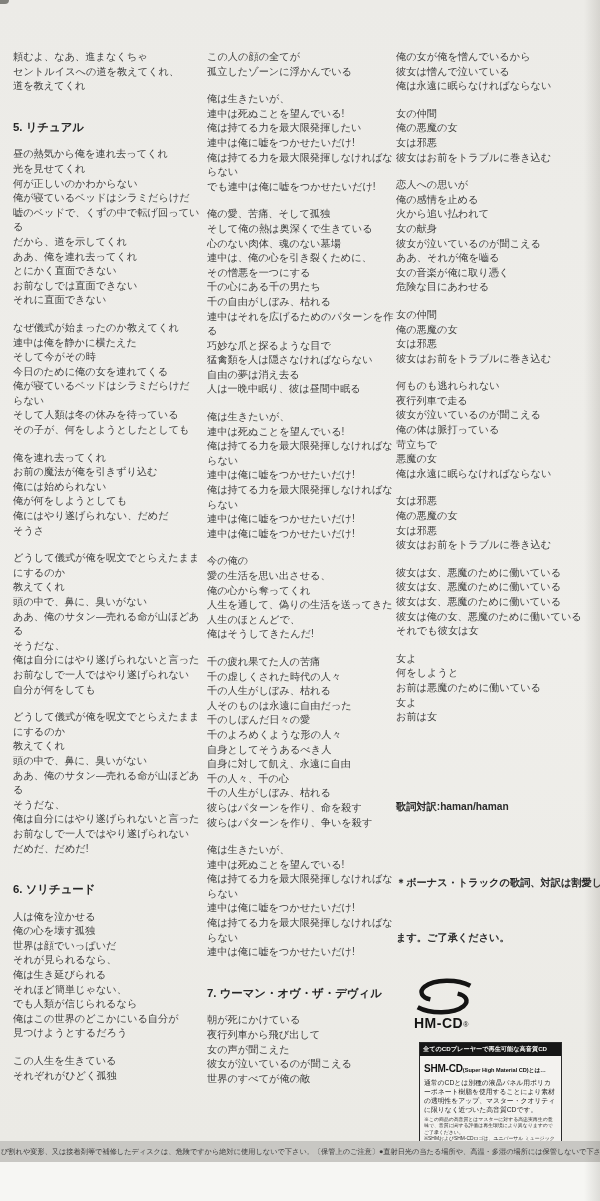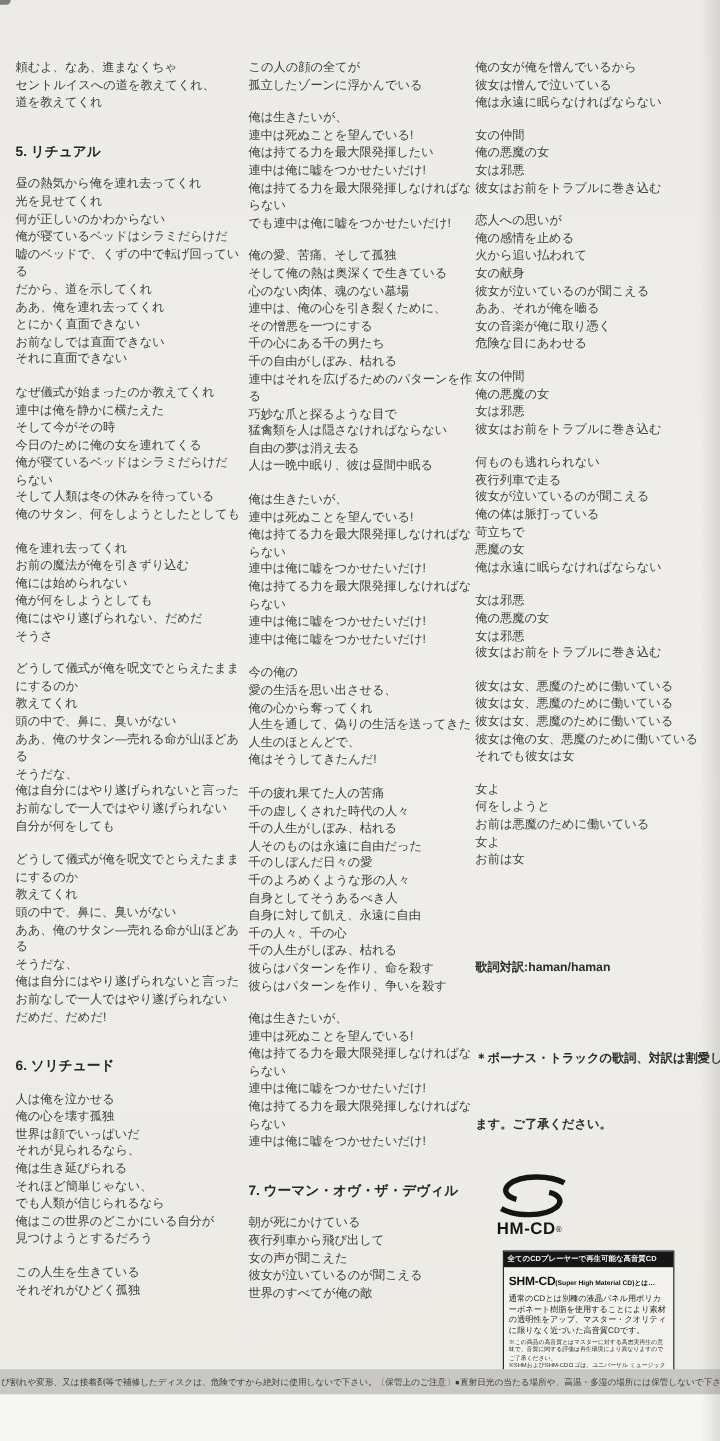--- a/index.html
+++ b/index.html
@@ -80,21 +80,21 @@
         <div class="line">それに直面できない</div>
       </div>
       <div class="stanza">
         <div class="line">なぜ儀式が始まったのか教えてくれ</div>
         <div class="line">連中は俺を静かに横たえた</div>
         <div class="line">そして今がその時</div>
         <div class="line">今日のために俺の女を連れてくる</div>
         <div class="line">俺が寝ているベッドはシラミだらけだ</div>
         <div class="line">らない</div>
         <div class="line">そして人類は冬の休みを待っている</div>
-        <div class="line">俺のサタン、何をしようとしたとしても</div>
+        <div class="line">その子が、何をしようとしたとしても</div>
       </div>
       <div class="stanza">
         <div class="line">俺を連れ去ってくれ</div>
         <div class="line">お前の魔法が俺を引きずり込む</div>
         <div class="line">俺には始められない</div>
         <div class="line">俺が何をしようとしても</div>
         <div class="line">俺にはやり遂げられない、だめだ</div>
         <div class="line">そうさ</div>
       </div>
       <div class="stanza">

